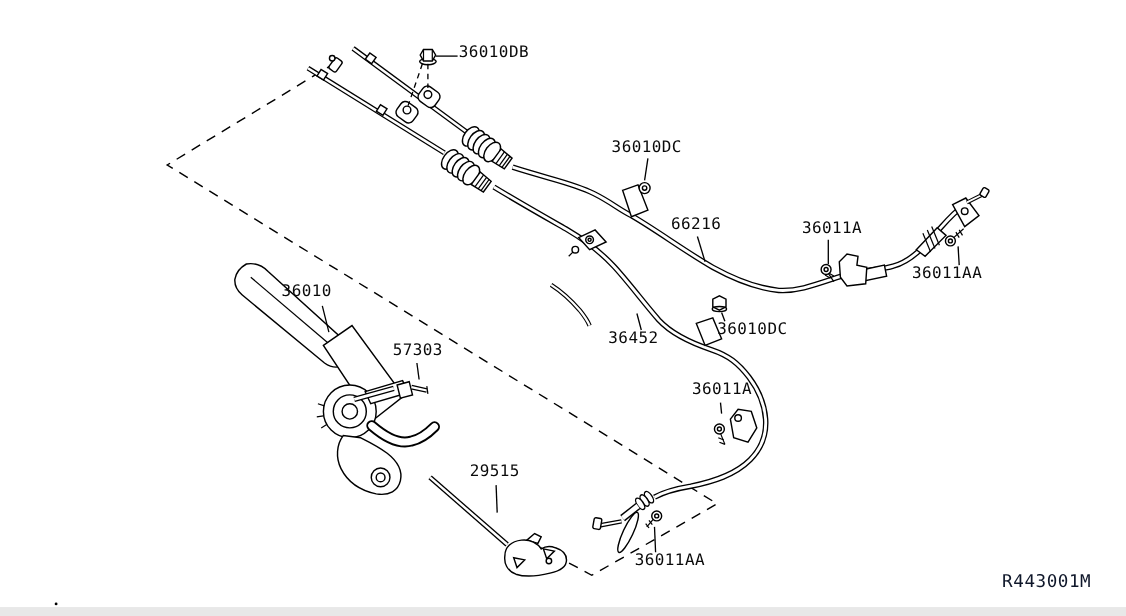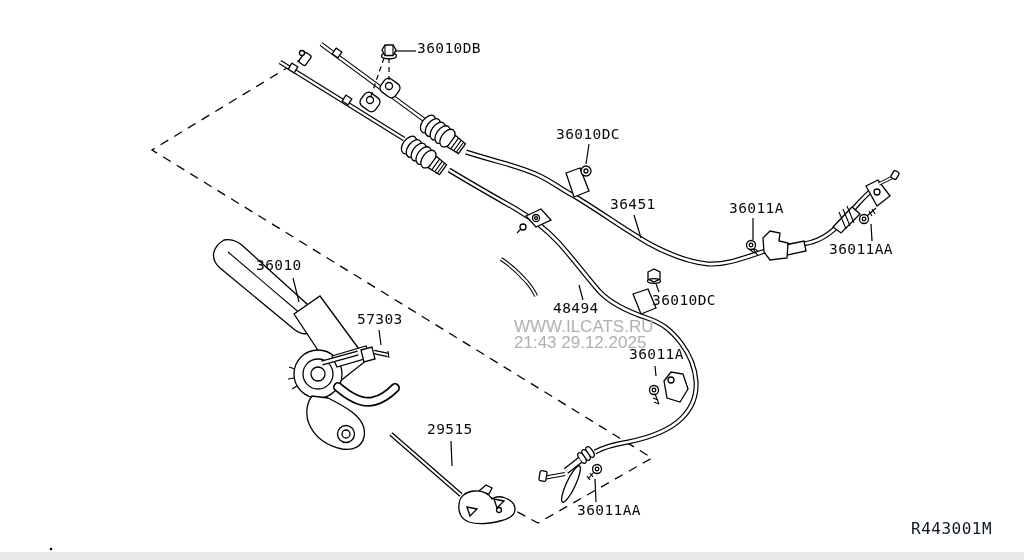--- a/index.html
+++ b/index.html
@@ -248,33 +248,29 @@
     <line class="leader" x1="595" y1="479" x2="596" y2="502"></line>
     <path class="dashed-leader" d="M384,58 L371,96"></path>
     <path class="dashed-leader" d="M389,58 L389,80"></path>
   </g>
 
   <circle cx="51" cy="549" r="1.3" fill="#000"></circle>
 </svg>
 
 <div class="part-label" style="left:417px;top:41px">36010DB</div>
 <div class="part-label" style="left:556px;top:127px">36010DC</div>
-<div class="part-label" style="left:610px;top:197px">36451</div>
+<div class="part-label" style="left:610px;top:197px">66216</div>
 <div class="part-label" style="left:729px;top:201px">36011A</div>
 <div class="part-label" style="left:829px;top:242px">36011AA</div>
 <div class="part-label" style="left:652px;top:293px">36010DC</div>
-<div class="part-label" style="left:553px;top:301px">48494</div>
+<div class="part-label" style="left:553px;top:301px">36452</div>
 <div class="part-label" style="left:629px;top:347px">36011A</div>
 <div class="part-label" style="left:256px;top:258px">36010</div>
 <div class="part-label" style="left:357px;top:312px">57303</div>
 <div class="part-label" style="left:427px;top:422px">29515</div>
 <div class="part-label" style="left:577px;top:503px">36011AA</div>
 
-<div class="watermark">
-  <div>WWW.ILCATS.RU</div>
-  <div>21:43 29.12.2025</div>
+
+<div class="drawing-ref">R443001M</div>
+
+<div class="bottom-border"></div>
+
 </div>
 
-<div class="drawing-ref">R443001M</div>
-
-<div class="bottom-border"></div>
-
-</div>
-
 </body></html>

